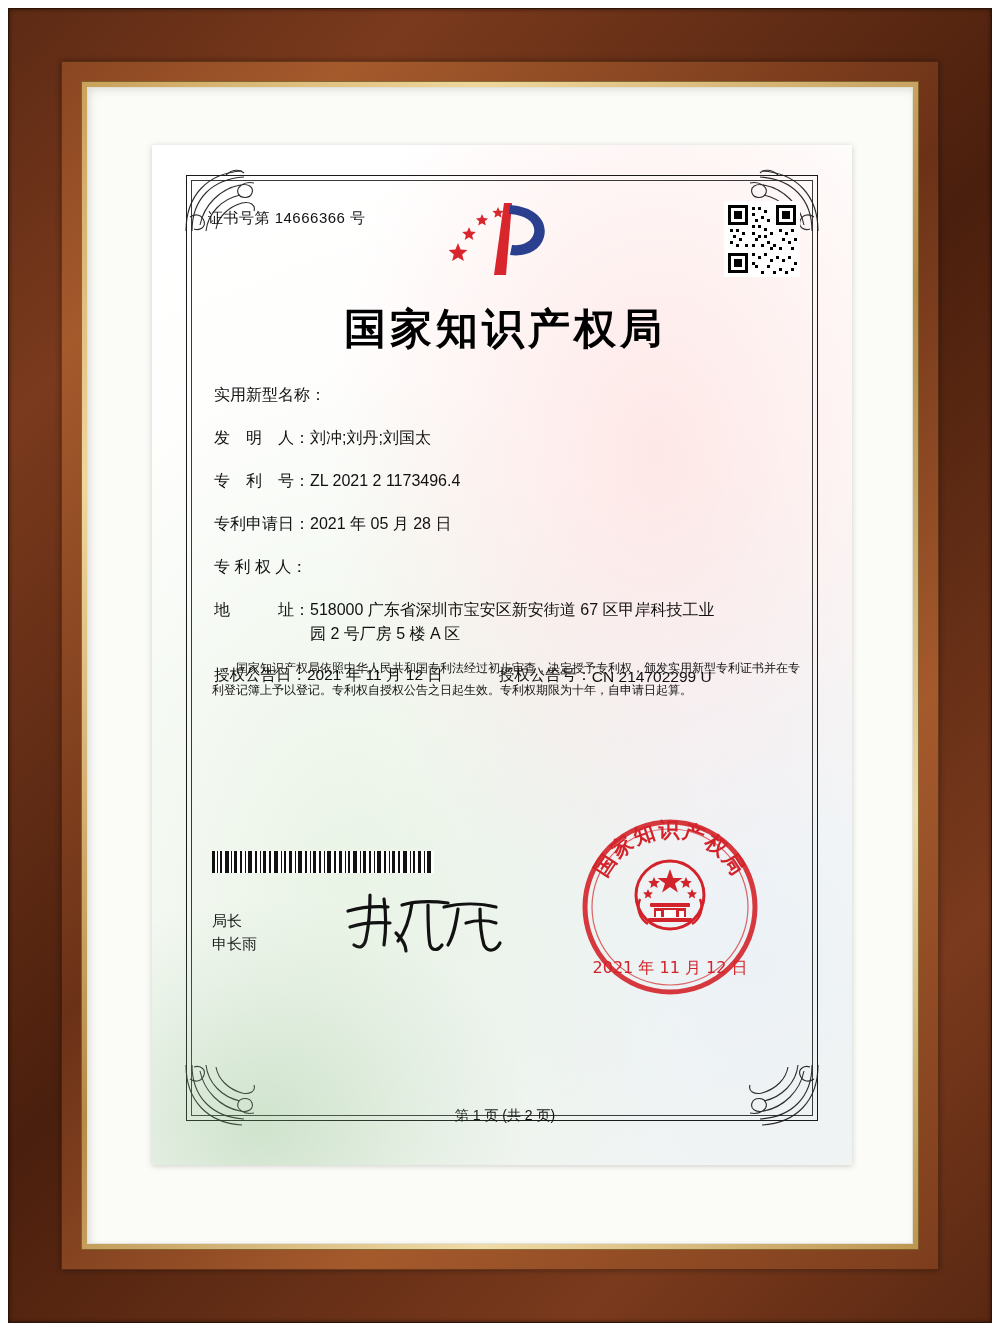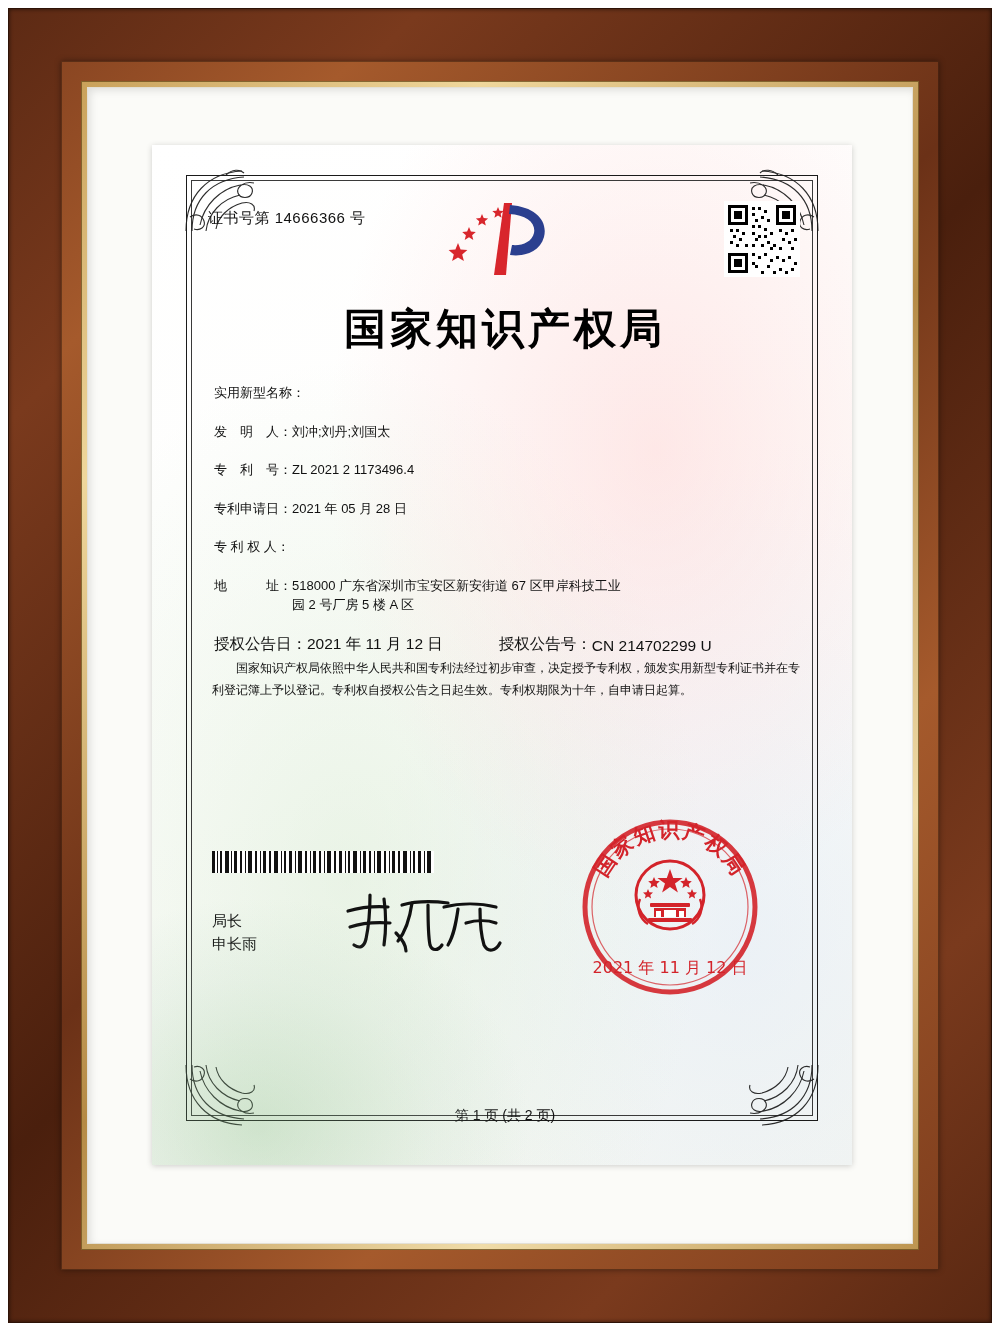--- a/index.html
+++ b/index.html
@@ -133,21 +133,21 @@
 
   
   .fields {
     position: absolute;
     left: 6px; right: 0; top: 186px;
   }
   .field {
     display: flex;
     align-items: flex-start;
     margin-bottom: 19px;
-    font-size: 13px;
+    font-size: 16px;
     line-height: 1.5;
   }
   .f-label {
     flex: 0 0 auto;
     white-space: pre;
     color: #111;
   }
   .f-value {
     flex: 1 1 auto;
     color: #111;

